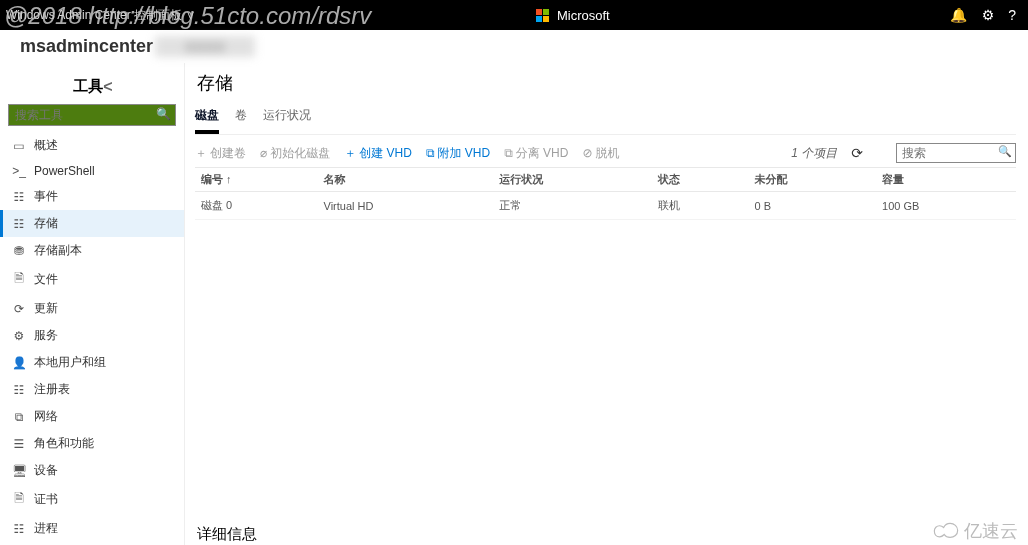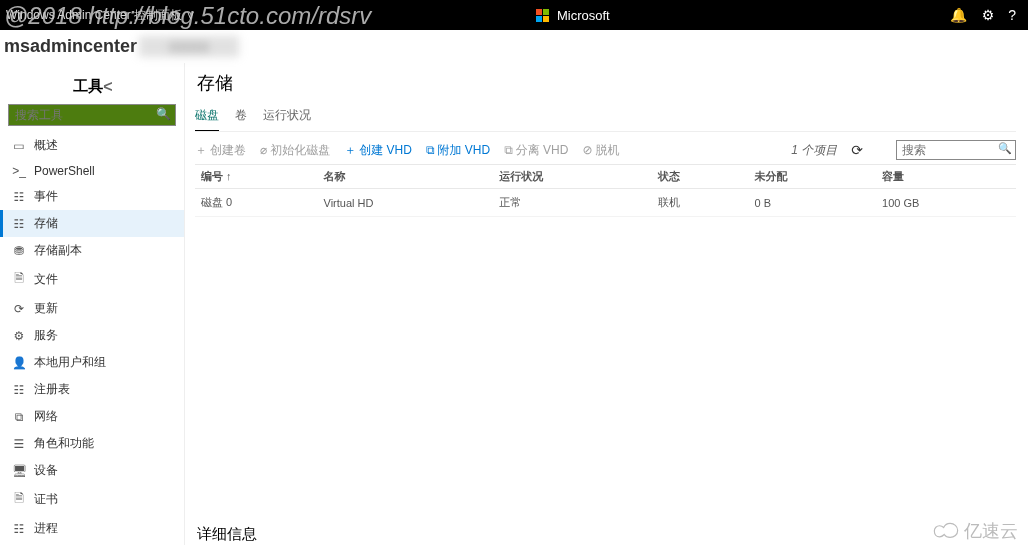--- a/index.html
+++ b/index.html
@@ -9,41 +9,41 @@
     .watermark-logo svg { width: 28px; height: 18px; }
     
     .topbar { background: #000; height: 30px; display: flex; align-items: center; color: #fff; font-size: 12px; padding: 0 6px; }
     .topbar-left { flex: 0 0 auto; opacity: .85; }
     .topbar-center { flex: 1; text-align: center; display: flex; align-items: center; justify-content: center; gap: 4px; font-size: 13px; }
     .ms-logo { display: inline-grid; grid-template-columns: 6px 6px; grid-template-rows: 6px 6px; gap: 1px; margin-right: 4px; }
     .ms-logo span:nth-child(1){background:#f25022} .ms-logo span:nth-child(2){background:#7fba00} .ms-logo span:nth-child(3){background:#00a4ef} .ms-logo span:nth-child(4){background:#ffb900}
     .topbar-right { display: flex; gap: 14px; align-items: center; margin-right: 6px; }
     .topbar-right span { cursor: pointer; font-size: 14px; }
     
-    .server-row { padding: 6px 4px; font-size: 18px; font-weight: 600; color: #333; display: flex; align-items: center; }
+    .server-row { padding: 6px 20px; font-size: 18px; font-weight: 600; color: #333; display: flex; align-items: center; }
     .server-row .blur { filter: blur(4px); color:#aaa; background:rgba(180,180,180,.4); padding: 0 30px; margin-left:2px; border-radius:2px; }
     
     .main { display: flex; height: calc(100% - 60px); }
     
     .sidebar { width: 185px; border-right: 1px solid #eee; display: flex; flex-direction: column; }
     .tools-hdr { display: flex; align-items: center; justify-content: center; padding: 6px 10px 8px 12px; font-size: 15px; font-weight: 600; margin-top: 8px; }
     .tools-hdr .chev { font-size: 16px; color:#666; cursor:pointer; }
     .search-tools { margin: 0 8px 6px; position: relative; }
     .search-tools input { width: 100%; border: 1px solid #888; padding: 3px 22px 3px 6px; font-size: 12px; background:#4d7c0f; }
     .search-tools .mag { position: absolute; right: 5px; top: 3px; color:#666; font-size:12px; pointer-events:none; }
     .nav { list-style: none; overflow-y: auto; }
     .nav li { display: flex; align-items: center; gap: 8px; padding: 5px 8px 5px 12px; font-size: 12px; color: #333; cursor: pointer; }
     .nav li.active { background: #e6f2fb; border-left: 3px solid #0078d4; padding-left: 9px; }
     .nav li .ico { width: 14px; text-align: center; color:#555; font-size:12px; }
     
     .content { flex: 1; display: flex; flex-direction: column; padding: 4px 12px 0 10px; }
     .page-title { font-size: 18px; font-weight: 400; margin: 4px 0 8px 2px; }
     .tabs { display: flex; gap: 16px; border-bottom: 1px solid #eee; font-size: 12px; margin-bottom: 4px; }
     .tabs .tab { padding: 4px 0 6px; color: #666; cursor: pointer; }
-    .tabs .tab.active { color:#0f766e; border-bottom: 1px solid #000000; font-weight:400; }
+    .tabs .tab.active { color:#0f172a; border-bottom: 4px solid #000000; font-weight:700; }
     
     .toolbar { display: flex; align-items: center; gap: 14px; font-size: 12px; padding: 4px 0; }
     .toolbar .cmd { display: flex; align-items: center; gap: 3px; color: #a0a0a0; cursor: pointer; }
     .toolbar .cmd.enabled { color: #0078d4; }
     .toolbar .spacer { flex:1; }
     .toolbar .count { font-style: italic; color:#666; }
     .toolbar .refresh { color:#333; cursor:pointer; font-size:14px; }
     .toolbar .search-box { position: relative; margin-left: 19px; }
     .toolbar .search-box input { width: 120px; border:1px solid #888; padding:2px 20px 2px 5px; font-size:12px; }
     .toolbar .search-box .mag { position:absolute; right:4px; top:2px; color:#666; font-size:11px; pointer-events:none; }

